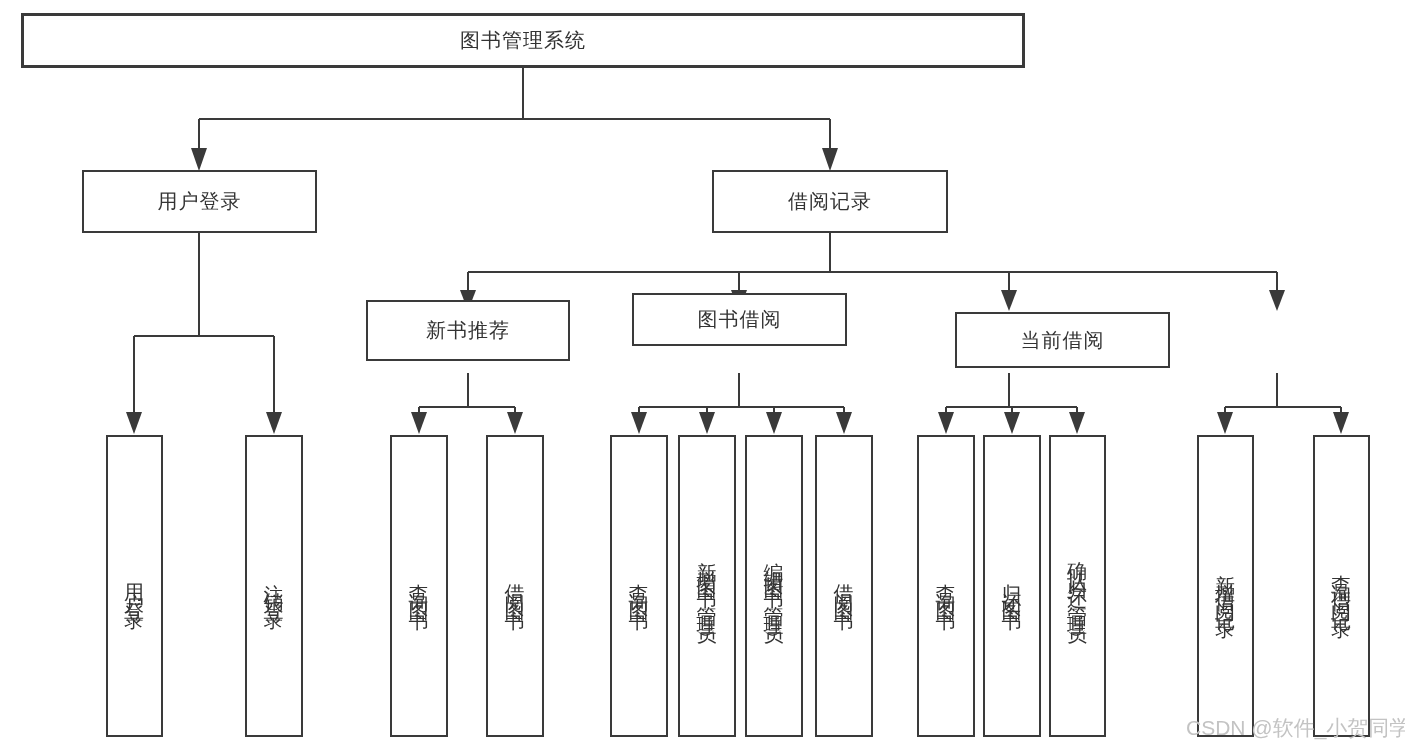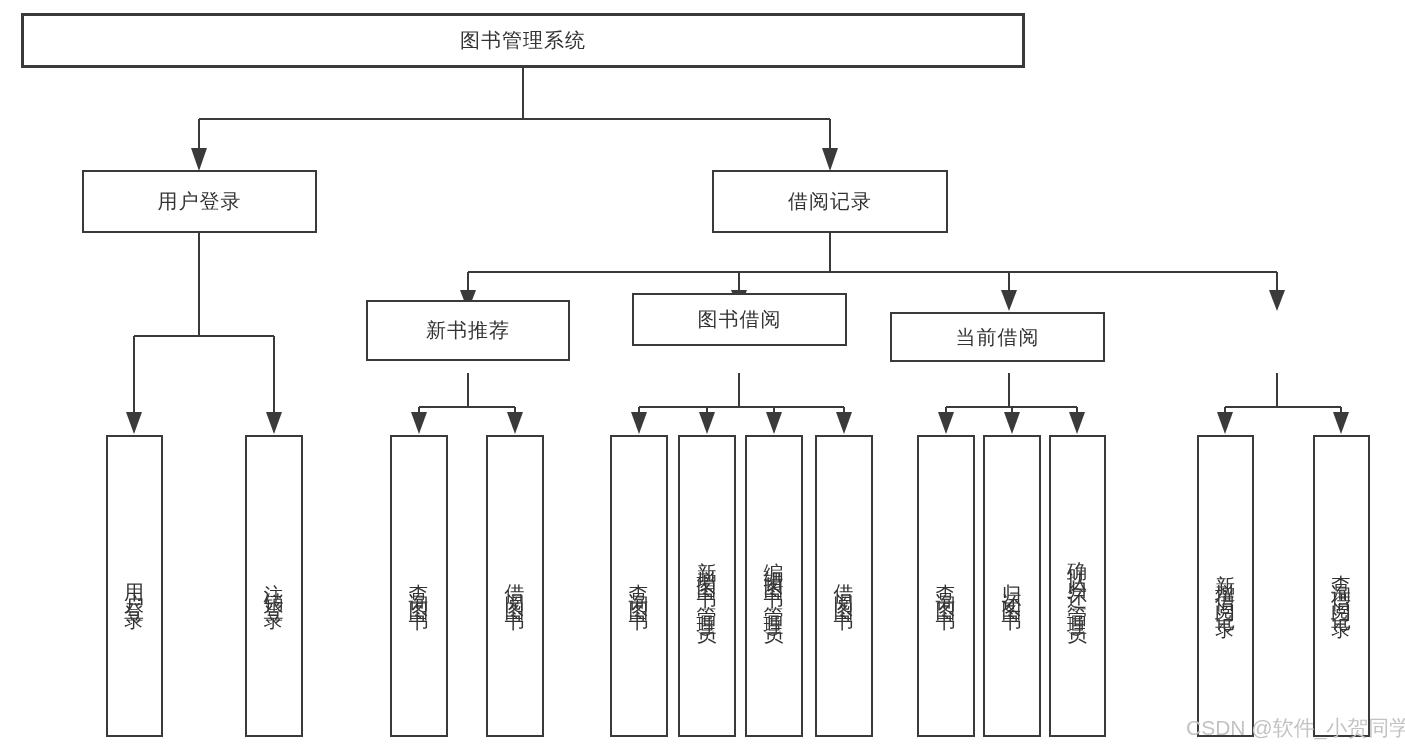--- a/index.html
+++ b/index.html
@@ -106,21 +106,21 @@
   <div class="box h" style="left:712px;top:170px;width:236px;height:63px">
     <span>借阅记录</span>
   </div>
 
   <div class="box h" style="left:366px;top:300px;width:204px;height:61px">
     <span>新书推荐</span>
   </div>
   <div class="box h" style="left:632px;top:293px;width:215px;height:53px">
     <span>图书借阅</span>
   </div>
-  <div class="box h" style="left:890px;top:312px;width:215px;height:50px">
+  <div class="box h" style="left:955px;top:312px;width:215px;height:56px">
     <span>当前借阅</span>
   </div>
 
   <div class="box v" style="left:106px;top:435px;width:57px;height:302px">
     <span>用户登录</span>
   </div>
   <div class="box v" style="left:245px;top:435px;width:58px;height:302px">
     <span>注销登录</span>
   </div>
 

